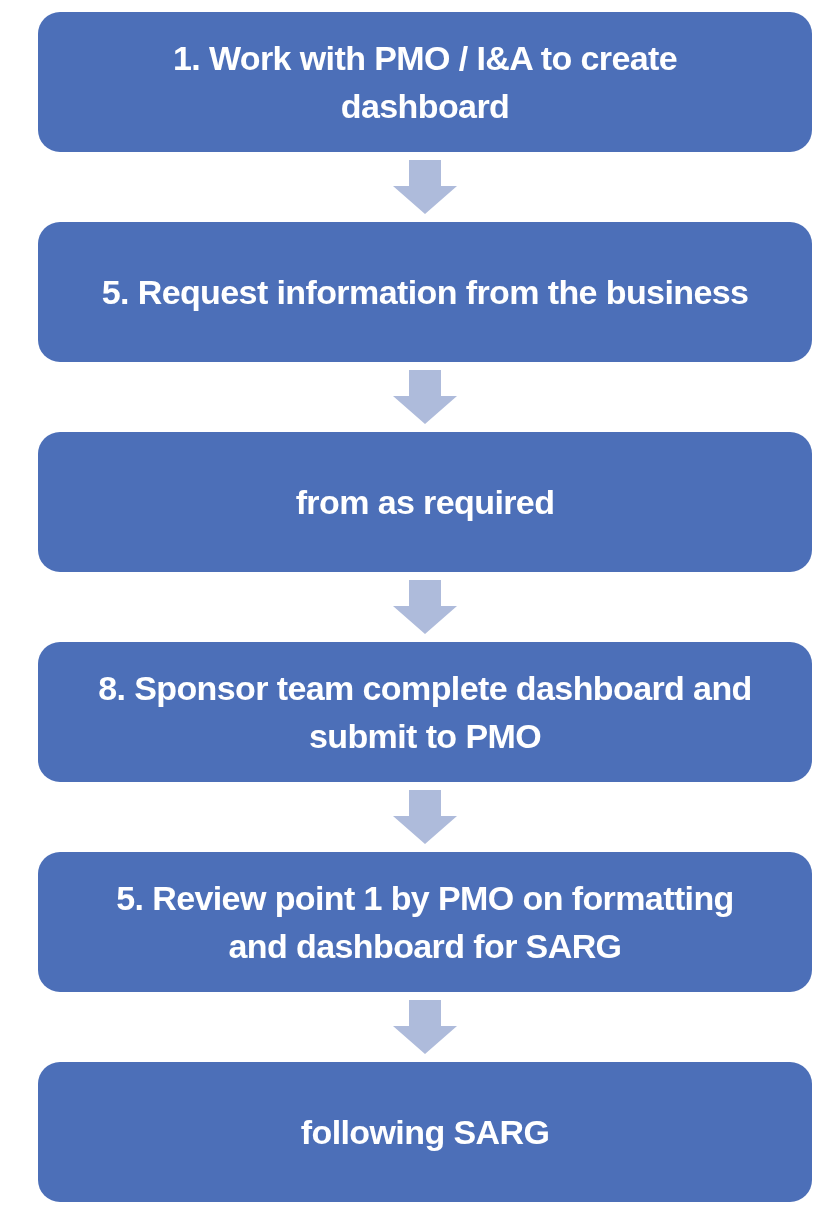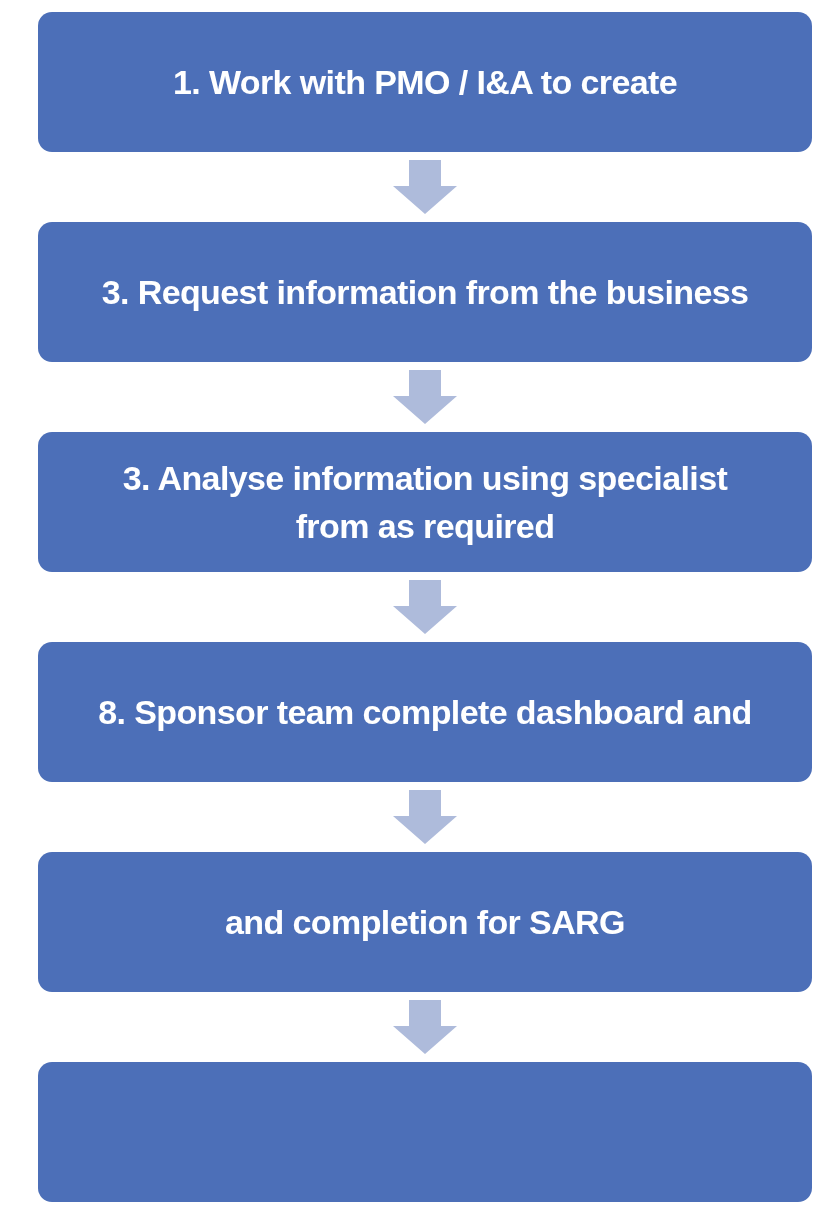--- a/index.html
+++ b/index.html
@@ -14,21 +14,21 @@
     font-family: "Liberation Sans", sans-serif;
   }
   .flowchart {
     box-sizing: border-box;
     width: 838px;
     padding: 12px 26px 0 38px;
   }
   .step {
     box-sizing: border-box;
     height: 140px;
-    border-radius: 14px;
+    border-radius: 22px;
     background: var(--box_fill, #4C6FB8);
     color: var(--text, #ffffff);
     display: flex;
     flex-direction: column;
     align-items: center;
     justify-content: center;
     text-align: center;
     padding: 0 18px;
   }
   .step-line {
@@ -49,65 +49,68 @@
     fill: var(--arrow_fill, #AEBBDB);
   }
 </style>
 </head>
 <body style="background: rgb(255, 255, 255);">
 
 <div class="flowchart">
 
   <div class="step">
     <span class="step-line">1. Work with PMO / I&amp;A to create</span>
+    <span class="step-line">dashboard</span>
   </div>
 
   <div class="connector">
     <svg width="64" height="54" viewBox="0 0 64 54">
       <polygon points="16,0 48,0 48,26 64,26 32,54 0,26 16,26"></polygon>
     </svg>
   </div>
 
   <div class="step">
-    <span class="step-line">3. Request information from the business</span>
+    <span class="step-line">5. Request information from the business</span>
   </div>
 
   <div class="connector">
     <svg width="64" height="54" viewBox="0 0 64 54">
       <polygon points="16,0 48,0 48,26 64,26 32,54 0,26 16,26"></polygon>
     </svg>
   </div>
 
   <div class="step">
-    <span class="step-line">3. Analyse information using specialist</span>
     <span class="step-line">from as required</span>
   </div>
 
   <div class="connector">
     <svg width="64" height="54" viewBox="0 0 64 54">
       <polygon points="16,0 48,0 48,26 64,26 32,54 0,26 16,26"></polygon>
     </svg>
   </div>
 
   <div class="step">
     <span class="step-line">8. Sponsor team complete dashboard and</span>
+    <span class="step-line">submit to PMO</span>
   </div>
 
   <div class="connector">
     <svg width="64" height="54" viewBox="0 0 64 54">
       <polygon points="16,0 48,0 48,26 64,26 32,54 0,26 16,26"></polygon>
     </svg>
   </div>
 
   <div class="step">
-    <span class="step-line">and completion for SARG</span>
+    <span class="step-line">5. Review point 1 by PMO on formatting</span>
+    <span class="step-line">and dashboard for SARG</span>
   </div>
 
   <div class="connector">
     <svg width="64" height="54" viewBox="0 0 64 54">
       <polygon points="16,0 48,0 48,26 64,26 32,54 0,26 16,26"></polygon>
     </svg>
   </div>
 
   <div class="step">
+    <span class="step-line">following SARG</span>
   </div>
 
 </div>
 
 </body></html>

